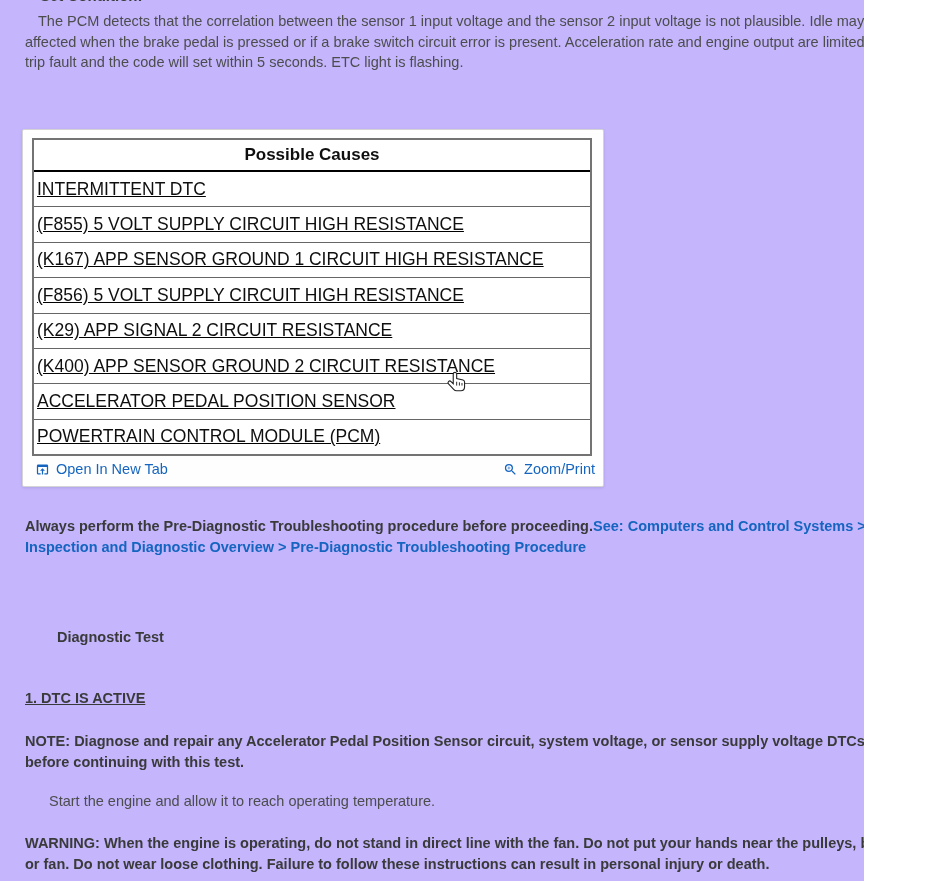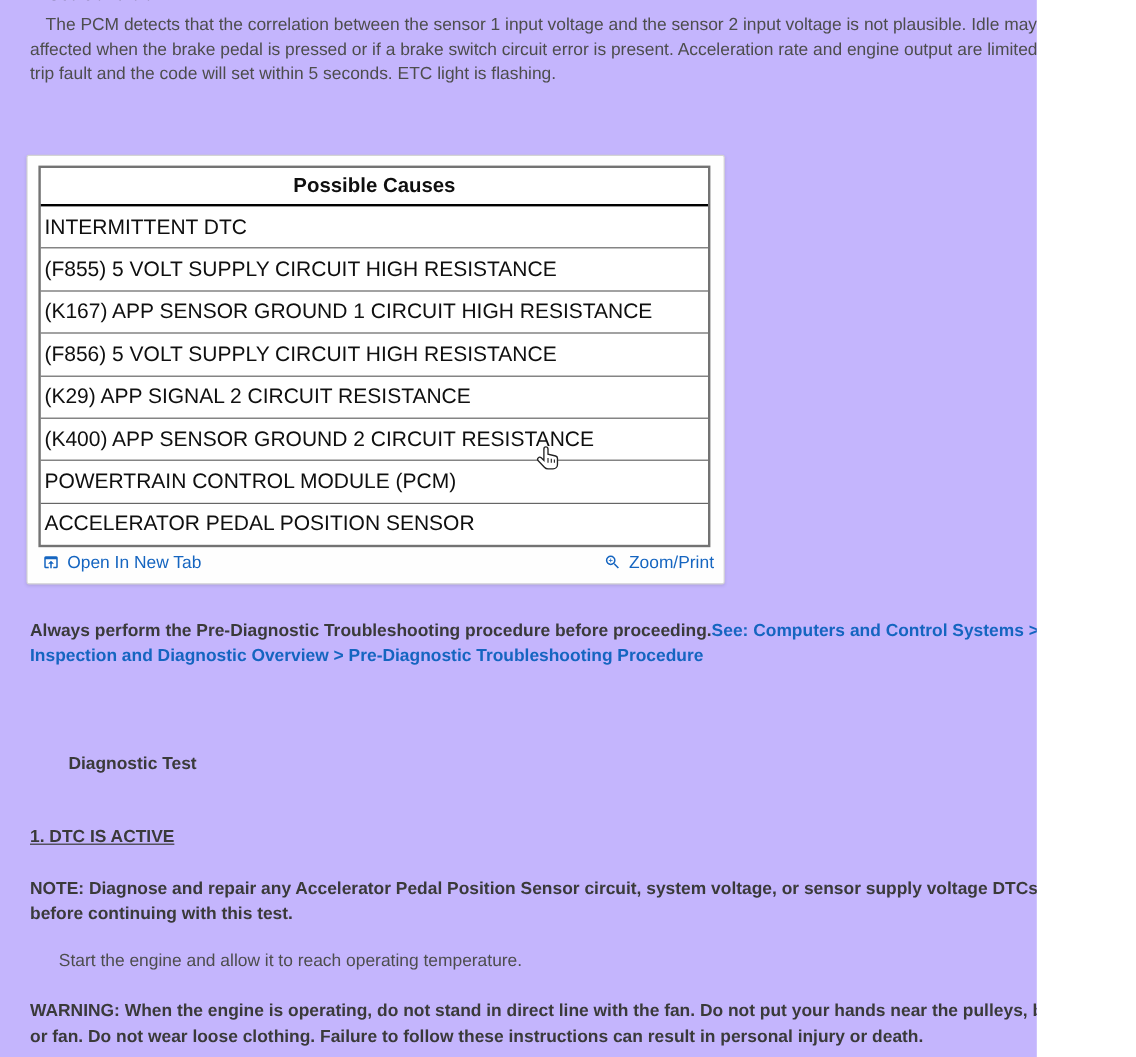--- a/index.html
+++ b/index.html
@@ -131,20 +131,21 @@
     align-items: center;
     justify-content: center;
     font-size: 17px;
     font-weight: 700;
     color: #0f0f0f;
   }
   .causes-rows {
     flex: 1;
     display: flex;
     flex-direction: column;
+    text-decoration: underline;
   }
   .causes-row {
     flex: 1;
     display: flex;
     align-items: center;
     padding-left: 3px;
     font-size: 17.5px;
     color: #0f0f0f;
     white-space: nowrap;
     overflow: hidden;
@@ -157,21 +158,21 @@
     left: 12px;
     right: 8px;
     bottom: 7px;
     height: 20px;
     display: flex;
     justify-content: space-between;
     align-items: center;
   }
   .card-link {
     display: inline-flex;
-    align-items: flex-start;
+    align-items: flex-end;
     gap: 6px;
     color: #1565c0;
     font-size: 14.5px;
     cursor: pointer;
     text-decoration: none;
   }
   .card-link svg { display: block; }
 
   
   .hand-cursor {
@@ -235,22 +236,22 @@
   <div class="causes-card">
     <div class="causes-table">
       <div class="causes-header">Possible Causes</div>
       <div class="causes-rows">
         <div class="causes-row">INTERMITTENT DTC</div>
         <div class="causes-row">(F855) 5 VOLT SUPPLY CIRCUIT HIGH RESISTANCE</div>
         <div class="causes-row">(K167) APP SENSOR GROUND 1 CIRCUIT HIGH RESISTANCE</div>
         <div class="causes-row">(F856) 5 VOLT SUPPLY CIRCUIT HIGH RESISTANCE</div>
         <div class="causes-row">(K29) APP SIGNAL 2 CIRCUIT RESISTANCE</div>
         <div class="causes-row">(K400) APP SENSOR GROUND 2 CIRCUIT RESISTANCE</div>
+        <div class="causes-row">ACCELERATOR PEDAL POSITION SENSOR</div>
         <div class="causes-row">POWERTRAIN CONTROL MODULE (PCM)</div>
-        <div class="causes-row">ACCELERATOR PEDAL POSITION SENSOR</div>
       </div>
     </div>
     <div class="card-footer">
       <a class="card-link">
         <span>
           <svg width="15" height="15" viewBox="0 0 24 24">
             <path fill="currentColor" d="M19 4H5a2 2 0 0 0-2 2v12a2 2 0 0 0 2 2h4v-2H5V8h14v10h-4v2h4a2 2 0 0 0 2-2V6a2 2 0 0 0-2-2z"></path>
             <path fill="currentColor" d="M12 10l-4 4h3v6h2v-6h3z"></path>
           </svg>
         </span>

